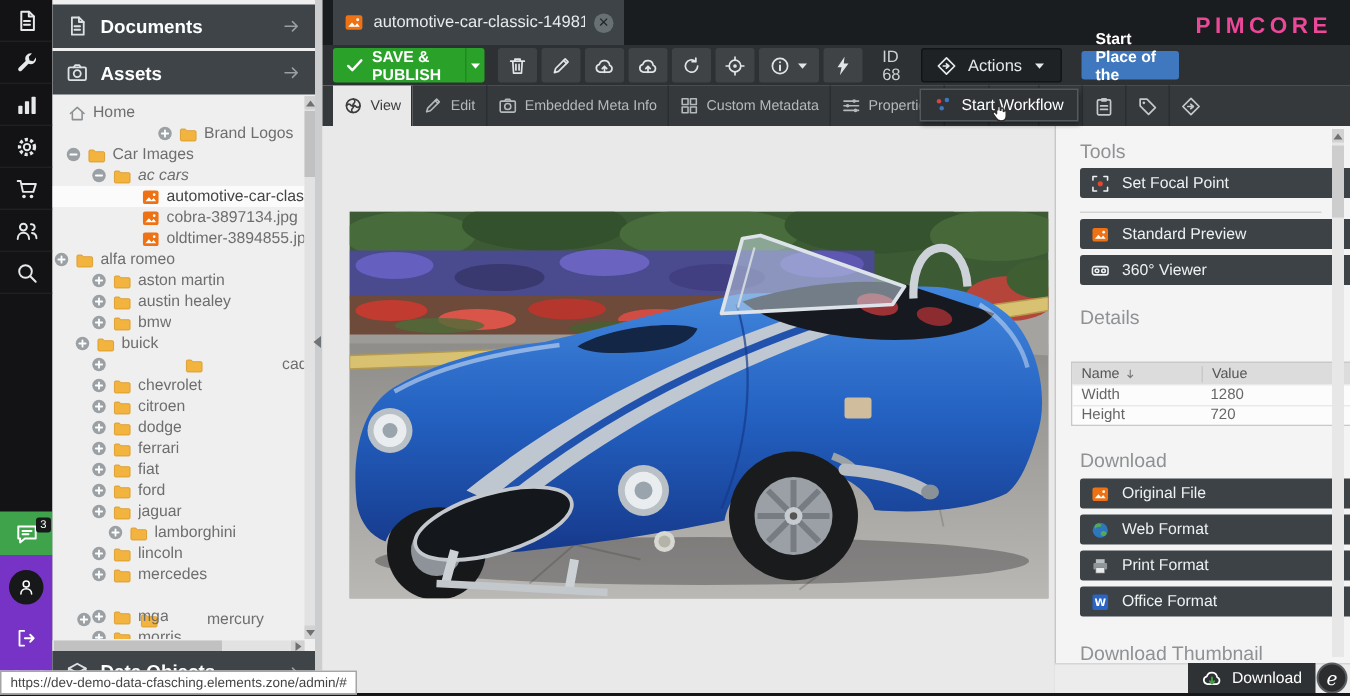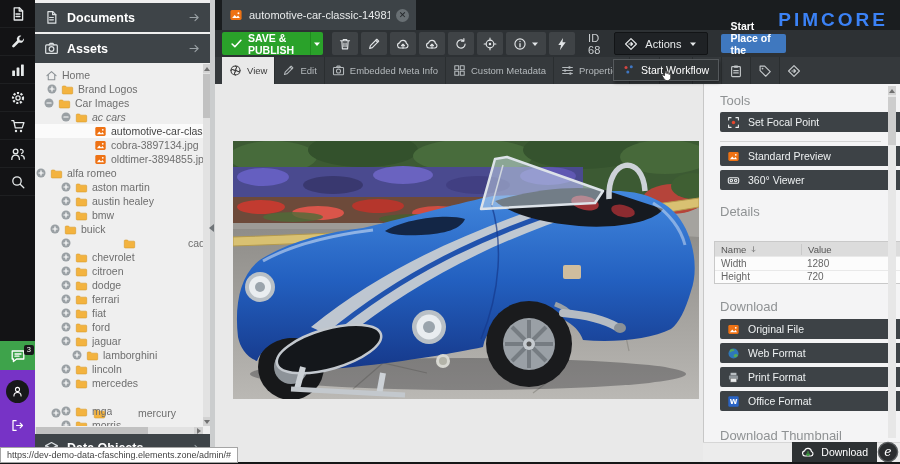--- a/index.html
+++ b/index.html
@@ -48,21 +48,21 @@
 #split{position:absolute;left:210px;top:0;width:5px;height:464px;background:#cbcdce}
 #collapse-arrow{position:absolute;left:209px;top:224px;width:0;height:0;border-top:4px solid transparent;border-bottom:4px solid transparent;border-right:5px solid #6f7478}
 
 
 #main{position:absolute;left:215px;top:0;width:685px;height:464px}
 #topbar{position:absolute;left:0;top:0;width:685px;height:30px;background:#1a1d1f}
 #filetab{position:absolute;left:7px;top:0;height:30px;width:194px;background:#3d4347;display:flex;align-items:center;gap:6px;padding:0 7px;color:#e9ebec;font-size:11px}
 #filetab .iw{width:14px;height:14px}
 #filetab .title{flex:1;overflow:hidden;white-space:nowrap}
 #tab-close{width:13px;height:13px;border-radius:50%;background:#697074;color:#23272a;font-size:9px;line-height:13px;text-align:center;font-weight:bold;flex:none}
-#brand{position:absolute;right:12px;top:9px;color:#3b82f6;font-size:19px;font-weight:bold;letter-spacing:3px}
+#brand{position:absolute;right:12px;top:9px;color:#ec4899;font-size:15px;font-weight:bold;letter-spacing:3px}
 #toolbar{position:absolute;left:7px;top:30px;width:554px;height:27px;background:transparent;display:flex;align-items:center}
 #toolbar-bg{position:absolute;left:0;top:30px;width:685px;height:27px;background:#2d3134}
 .btn-save{position:relative;height:23px;background:#2aa22a;border-radius:2px;color:#fff;display:flex;align-items:center;font-weight:bold;font-size:10.5px}
 .btn-save .iw{width:13px;height:13px;margin:0 5px 0 8px}
 .btn-save .cap{padding-right:9px}
 .btn-save .caretpart{height:23px;width:20px;border-left:1px solid #1f8a1f;display:flex;align-items:center;justify-content:center}
 .btn-save .caretpart .iw{width:10px;height:10px;margin:0}
 .tbtn{width:26px;height:23px;background:#3f4346;border-radius:2px;margin-left:3px;display:flex;align-items:center;justify-content:center;color:#e2e5e7}
 .tbtn .iw{width:14px;height:14px}
 .tbtn.wide{width:40px;gap:3px}
@@ -254,21 +254,21 @@
     <div id="tree">
         <div class="trow" style="top: 4px; padding-left: 7px;">
           <span class="iw fic">
             <svg viewBox="0 0 16 16" aria-hidden="true">
               <path stroke="currentColor" fill="none" stroke-width="1.3" stroke-linecap="round" stroke-linejoin="round" d="M2.4 8.2 8 3.2l5.6 5"></path>
               <path stroke="currentColor" fill="none" stroke-width="1.3" stroke-linecap="round" stroke-linejoin="round" d="M4 7.4v5.8h8V7.4"></path>
             </svg>
           </span>
           <span class="lbl">Home</span>
         </div>
-        <div class="trow" style="top: 18px; padding-left: 11px;">
+        <div class="trow" style="top: 18px; padding-left: 21px; margin-left: 48px;">
           <span class="iw tog">
             <svg viewBox="0 0 16 16" aria-hidden="true">
               <circle fill="#9aa0a4" cx="8" cy="8" r="6"></circle>
               <path stroke="#fff" stroke-width="1.6" stroke-linecap="round" d="M8 5.2v5.6M5.2 8h5.6"></path>
             </svg>
           </span>
           <span class="iw fic">
             <svg viewBox="0 0 16 16" aria-hidden="true">
               <path fill="#f3b33f" stroke="#d89a28" stroke-width=".7" d="M1.6 4.6c0-.5.4-.9.9-.9h3.1l1.2 1.4h6.7c.5 0 .9.4.9.9v6.6c0 .5-.4.9-.9.9H2.5c-.5 0-.9-.4-.9-.9z"></path>
             </svg>

